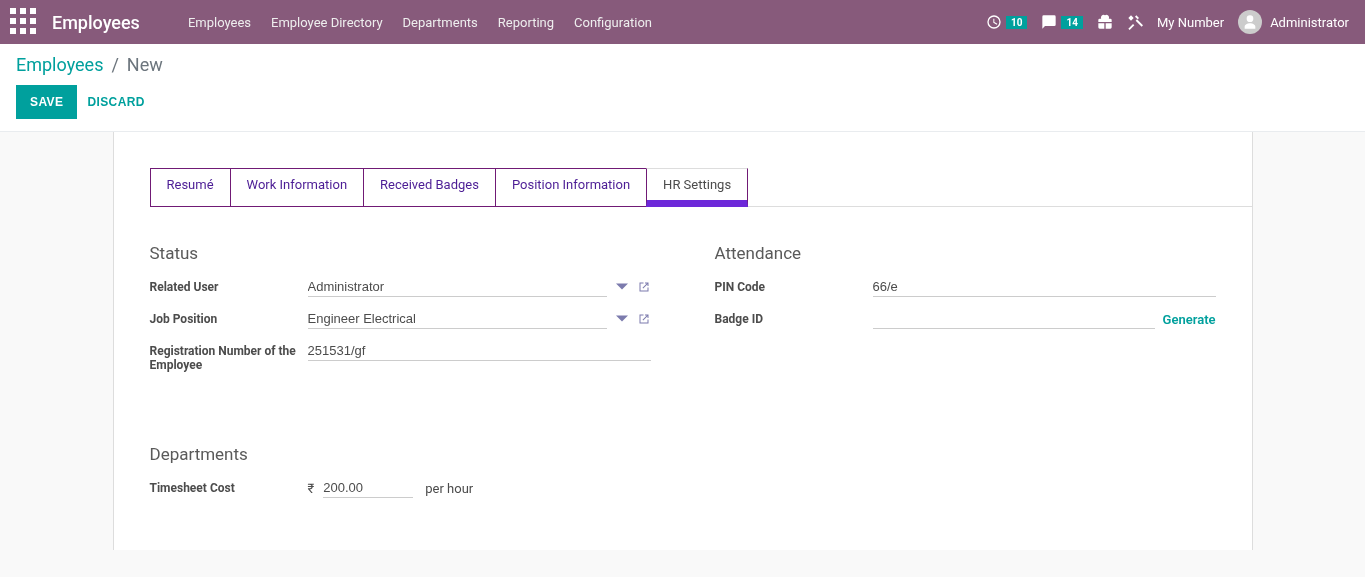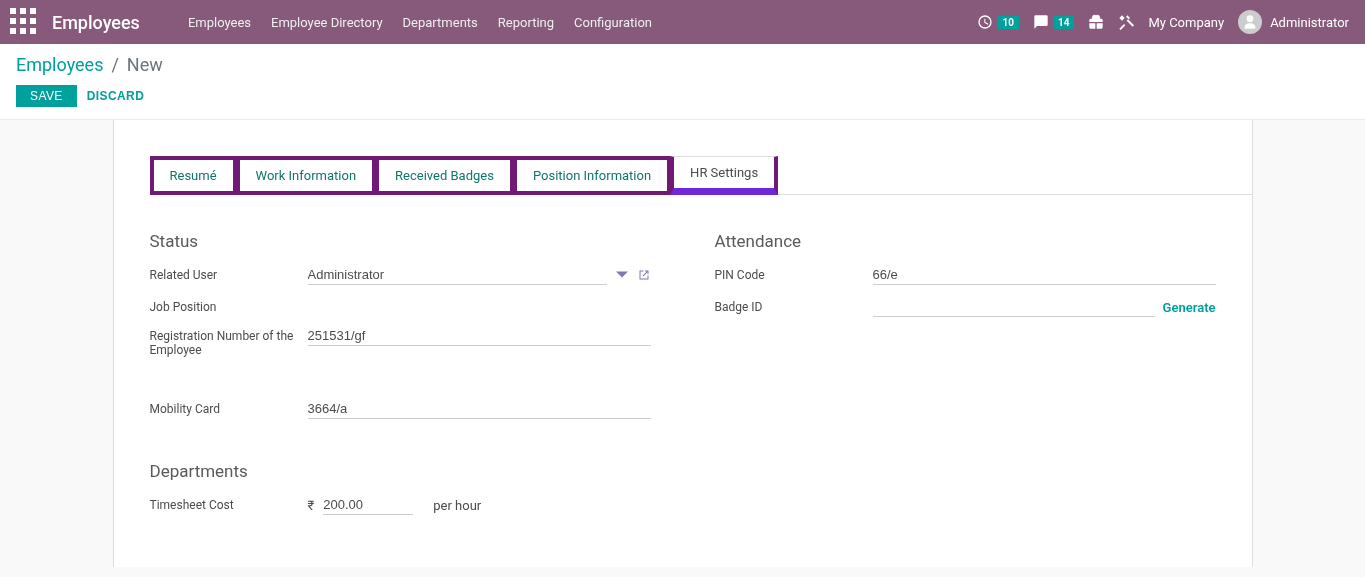--- a/index.html
+++ b/index.html
@@ -71,21 +71,21 @@
     display: flex; align-items: center; gap: 8px;
     font-size: 18px;
     color: #6c757d;
     margin-bottom: 10px;
   }
   .breadcrumb a { color: #00a09d; text-decoration: none; cursor: pointer; }
   .breadcrumb .sep { color: #6c757d; }
   .actions { display: flex; gap: 10px; align-items: center; }
   .btn-primary {
     background: #00a09d; color:#fff; border:none;
-    padding: 4px 14px; font-weight:400; font-size:12px; cursor:pointer;
+    padding: 10px 14px; font-weight:700; font-size:12px; cursor:pointer;
     letter-spacing: .4px;
   }
   .btn-link {
     background:none; border:none; color:#00a09d; font-weight:700;
     font-size:12px; cursor:pointer; letter-spacing: .4px;
   }
   
   .main-scroll {
     height: calc(100vh - 44px - 76px);
     overflow-y: scroll;
@@ -97,25 +97,25 @@
     border-left: 1px solid #ddd;
     border-right: 1px solid #ddd;
     padding-bottom: 40px;
   }
   .tabs {
     display:flex;
     margin: 0 0 0 36px;
     padding-top: 36px;
   }
   .tab {
-    border: 4px solid #701a75;
+    border: 1px solid #701a75;
     background: #fff;
     padding: 8px 16px;
     font-size: 13px;
-    color: #0f766e;
+    color: #4c1d95;
     cursor: pointer;
     margin-right: -1px;
   }
   .tab.active {
     color: #4c4c4c;
     border-bottom: 7px solid #6d28d9;
     border-top: 1px solid #ddd;
     position: relative;
     z-index: 2;
   }
@@ -130,21 +130,21 @@
     margin-bottom: 14px;
   }
   .form-row {
     display:flex; align-items:flex-start;
     margin-bottom: 12px;
     gap: 8px;
   }
   .form-label {
     width: 150px;
     font-size: 12px;
-    font-weight: 400;
+    font-weight: 700;
     color:#4c4c4c;
     padding-top: 3px;
   }
   .form-input-wrap { flex:1; display:flex; align-items:center; gap:8px; }
   .form-input {
     flex:1;
     border: none;
     border-bottom: 1px solid #ccc;
     font-size: 13px;
     padding: 2px 0;
@@ -152,21 +152,21 @@
     color:#4c4c4c;
   }
   .m2o-caret, .ext-link {
     color:#7C7BAD;
     width: 14px; height:14px;
     cursor:pointer;
     display:flex; align-items:center; justify-content:center;
   }
   .ext-link svg, .m2o-caret svg { width:12px; height:12px; fill:#7C7BAD; }
   .link-btn { color:#00a09d; font-weight:600; font-size:13px; cursor:pointer; }
-  .char-suffix { font-size: 13px; color:#4c4c4c; margin-left: 12px; }
+  .char-suffix { font-size: 13px; color:#4c4c4c; margin-left: 4px; }
   .section-gap { height: 30px; }
   .currency-prefix { font-size:13px; color:#4c4c4c; margin-right:1px; }
   .form-input.short { max-width: 90px; }
   ::-webkit-scrollbar { width: 16px; }
   ::-webkit-scrollbar-track { background: #f1f1f1; }
   ::-webkit-scrollbar-thumb { background: #c1c1c1; }
 </style>
 </head>
 <body>
 
@@ -209,21 +209,21 @@
     <div class="icon-with-badge">
       <svg class="tb-icon" viewBox="0 0 24 24">
           <path d="M20 7h-2.2A4 4 0 0 0 12 2a4 4 0 0 0-5.8 5H4a2 2 0 0 0-2 2v3h20V9a2 2 0 0 0-2-2zM2 20a2 2 0 0 0 2 2h7v-8H2zm11 2h7a2 2 0 0 0 2-2v-6h-9z"></path>
         </svg>
     </div>
     <div class="icon-with-badge">
       <svg class="tb-icon" viewBox="0 0 24 24">
           <path d="M22 19l-9-9 2-2 9 9zM2 22l7-7 2 2-7 7zM14 2l-2 2 4 4 2-2zM2 6l4-4 4 4-4 4z"></path>
         </svg>
     </div>
-    <div class="company-label">My Company</div>
+    <div class="company-label">My Number</div>
     <div class="user-area">
       <div class="avatar">
         <svg viewBox="0 0 24 24">
             <path d="M12 12a5 5 0 1 0-5-5 5 5 0 0 0 5 5zm0 2c-4 0-8 2-8 5v3h16v-3c0-3-4-5-8-5z"></path>
           </svg>
       </div>
       <span>Administrator</span>
     </div>
   </div>
 </div>
@@ -271,37 +271,44 @@
               <span class="ext-link">
                   <svg viewBox="0 0 24 24">
                     <path d="M14 3v2h3.6L9 13.6 10.4 15 19 6.4V10h2V3zM5 5h6V3H3v18h18v-8h-2v6H5z"></path>
                   </svg>
                 </span>
             </div>
           </div>
 
           <div class="form-row">
             <div class="form-label">Job Position</div>
+            <div class="form-input-wrap">
+              <input class="form-input" value="Engineer Electrical" style="">
+              <span class="m2o-caret">
+                  <svg viewBox="0 0 10 10">
+                    <path d="M0 2l5 5 5-5z"></path>
+                  </svg>
+                </span>
+              <span class="ext-link">
+                  <svg viewBox="0 0 24 24">
+                    <path d="M14 3v2h3.6L9 13.6 10.4 15 19 6.4V10h2V3zM5 5h6V3H3v18h18v-8h-2v6H5z"></path>
+                  </svg>
+                </span>
+            </div>
           </div>
 
           <div class="form-row">
             <div class="form-label">Registration Number of the Employee</div>
             <div class="form-input-wrap">
               <input class="form-input" value="251531/gf" style="">
             </div>
           </div>
 
           <div class="section-gap"></div>
 
-          <div class="form-row">
-            <div class="form-label">Mobility Card</div>
-            <div class="form-input-wrap">
-              <input class="form-input" value="3664/a" style="">
-            </div>
-          </div>
 
           <div class="section-gap"></div>
 
           <h3 class="section-title">Departments</h3>
           <div class="form-row">
             <div class="form-label">Timesheet Cost</div>
             <div class="form-input-wrap">
               <span class="currency-prefix">₹</span>
               <input class="form-input short" value="200.00" style="">
               <span class="char-suffix">per hour</span>

